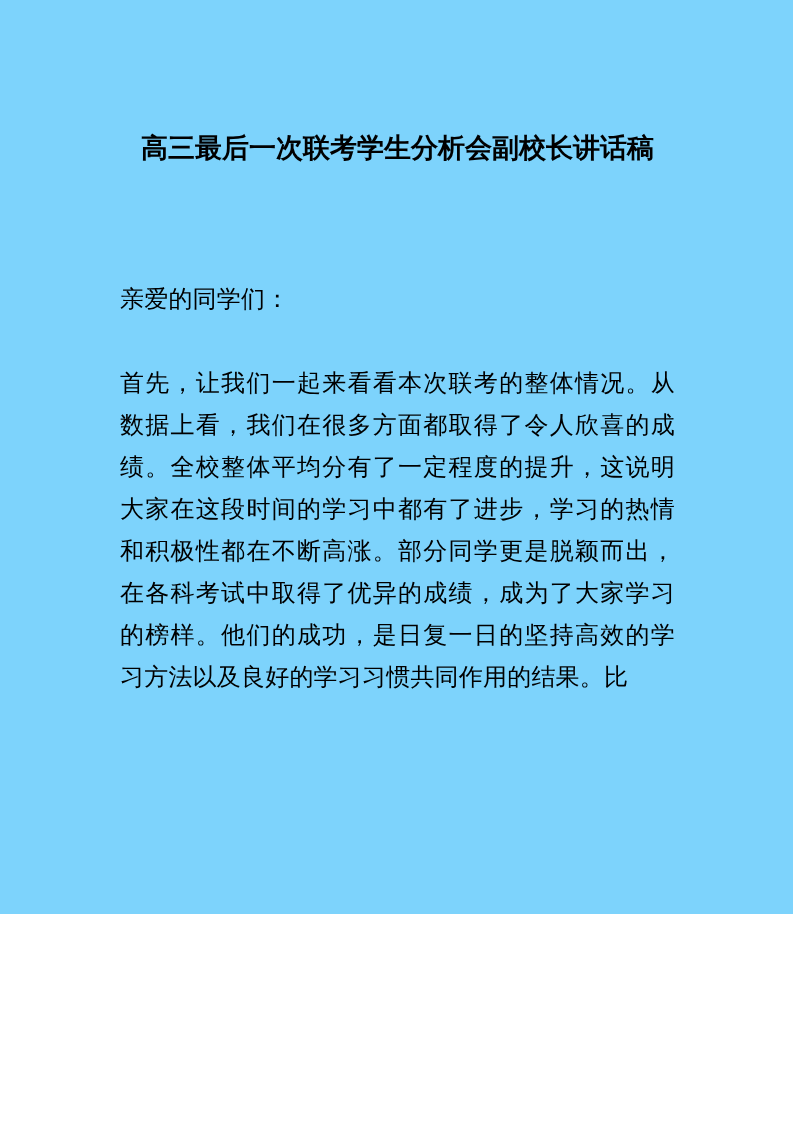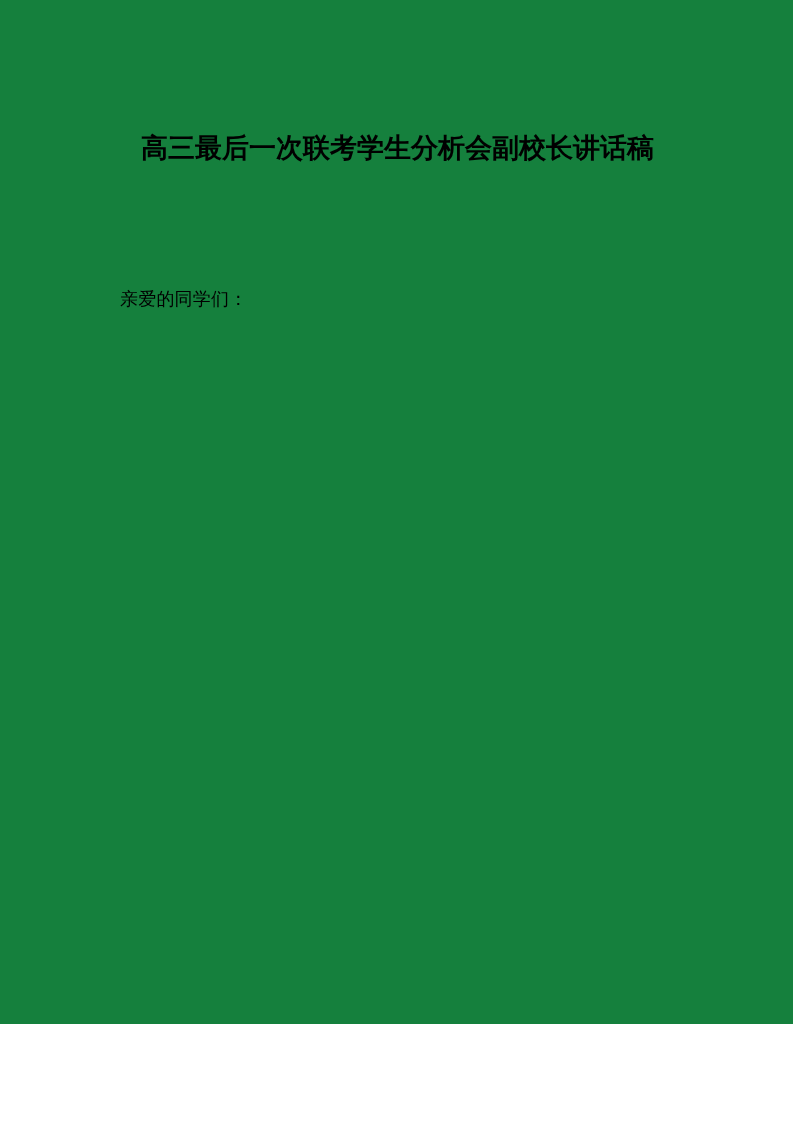--- a/index.html
+++ b/index.html
@@ -10,48 +10,49 @@
   body {
     width: 793px;
     height: 1122px;
     overflow: hidden;
     font-family: "Liberation Sans", "DejaVu Sans", sans-serif;
     color: #000000;
   }
   .page {
     box-sizing: border-box;
     width: 793px;
-    height: 1024px;
-    background: #15803d;
+    height: 914px;
+    background: #7dd3fc;
     padding: 128px 118px 0 120px;
   }
   .doc-title {
     margin: 0 0 110px 0;
     font-size: 27px;
     font-weight: 700;
     line-height: 40px;
     text-align: center;
     white-space: nowrap;
     color: #000000;
   }
   .para {
     margin: 4px 0 42px 0;
-    font-size: 18px;
+    font-size: 24px;
     line-height: 42px;
     letter-spacing: 0.2px;
     text-align: justify;
     text-justify: inter-ideograph;
     word-break: break-all;
     overflow-wrap: break-word;
     color: #000000;
   }
 </style>
 </head>
 <body>
 
 <div class="page">
   <h1 class="doc-title">高三最后一次联考学生分析会副校长讲话稿</h1>
 
   <p class="para">亲爱的同学们：</p>
 
 
 
+  <p class="para">首先，让我们一起来看看本次联考的整体情况。从数据上看，我们在很多方面都取得了令人欣喜的成绩。全校整体平均分有了一定程度的提升，这说明大家在这段时间的学习中都有了进步，学习的热情和积极性都在不断高涨。部分同学更是脱颖而出，在各科考试中取得了优异的成绩，成为了大家学习的榜样。他们的成功，是日复一日的坚持高效的学习方法以及良好的学习习惯共同作用的结果。比</p>
 </div>
 
 </body></html>

